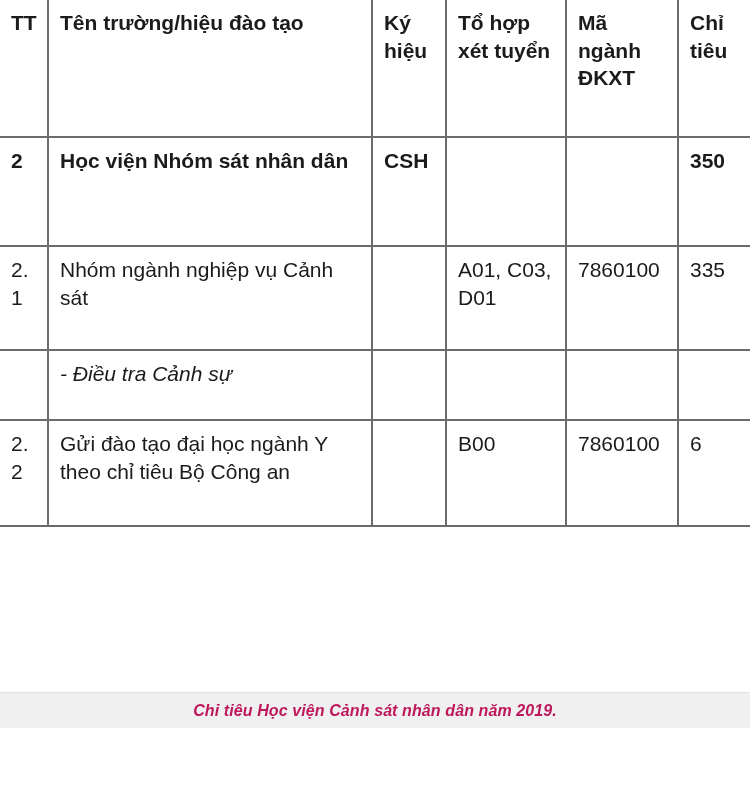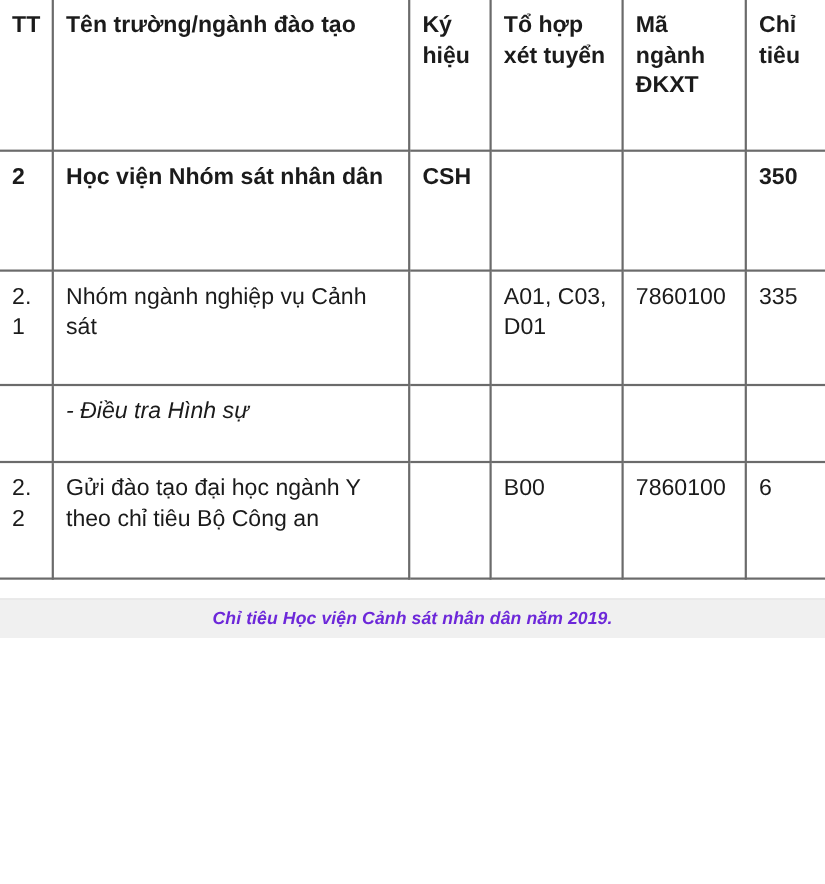--- a/index.html
+++ b/index.html
@@ -21,21 +21,21 @@
     width: 750px;
     height: 804px;
     box-sizing: border-box;
     display: flex;
     flex-direction: column;
     background: #ffffff;
   }
 
   .table-wrap {
     width: 750px;
-    height: 544px;
+    height: 692px;
     box-sizing: border-box;
     overflow: hidden;
     background: #ffffff;
   }
 
   table.quota-table {
     width: 750px;
     border-collapse: collapse;
     table-layout: fixed;
     background: #ffffff;
@@ -119,21 +119,21 @@
     border-top: 1px solid #e2e2e2;
     display: flex;
     align-items: center;
     justify-content: center;
   }
 
   .caption-text {
     font-size: 16px;
     font-style: italic;
     font-weight: bold;
-    color: #6d28d9;
+    color: #be185d;
     letter-spacing: 0.1px;
     text-align: left;
   }
 </style>
 </head>
 <body>
 
 <div class="figure">
 
   <div class="table-wrap">
@@ -143,21 +143,21 @@
         <col class="c-name">
         <col class="c-code">
         <col class="c-combo">
         <col class="c-major">
         <col class="c-quota">
       </colgroup>
       <tbody>
 
         <tr class="row-header">
           <td>TT</td>
-          <td>Tên trường/ngành đào tạo</td>
+          <td>Tên trường/hiệu đào tạo</td>
           <td>Ký hiệu</td>
           <td>Tổ hợp xét tuyển</td>
           <td>Mã ngành ĐKXT</td>
           <td>Chỉ tiêu</td>
         </tr>
 
         <tr class="row-school">
           <td>2</td>
           <td>Học viện Nhóm sát nhân dân</td>
           <td>CSH</td>
@@ -171,21 +171,21 @@
           <td>Nhóm ngành nghiệp vụ Cảnh sát</td>
           <td></td>
           <td>A01, C03, D01</td>
           <td>7860100</td>
           <td>335</td>
         </tr>
 
 
         <tr class="row-sub">
           <td></td>
-          <td>- Điều tra Hình sự</td>
+          <td>- Điều tra Cảnh sự</td>
           <td></td>
           <td></td>
           <td></td>
           <td></td>
         </tr>
 
 
 
         <tr class="row-last">
           <td>2.2</td>

